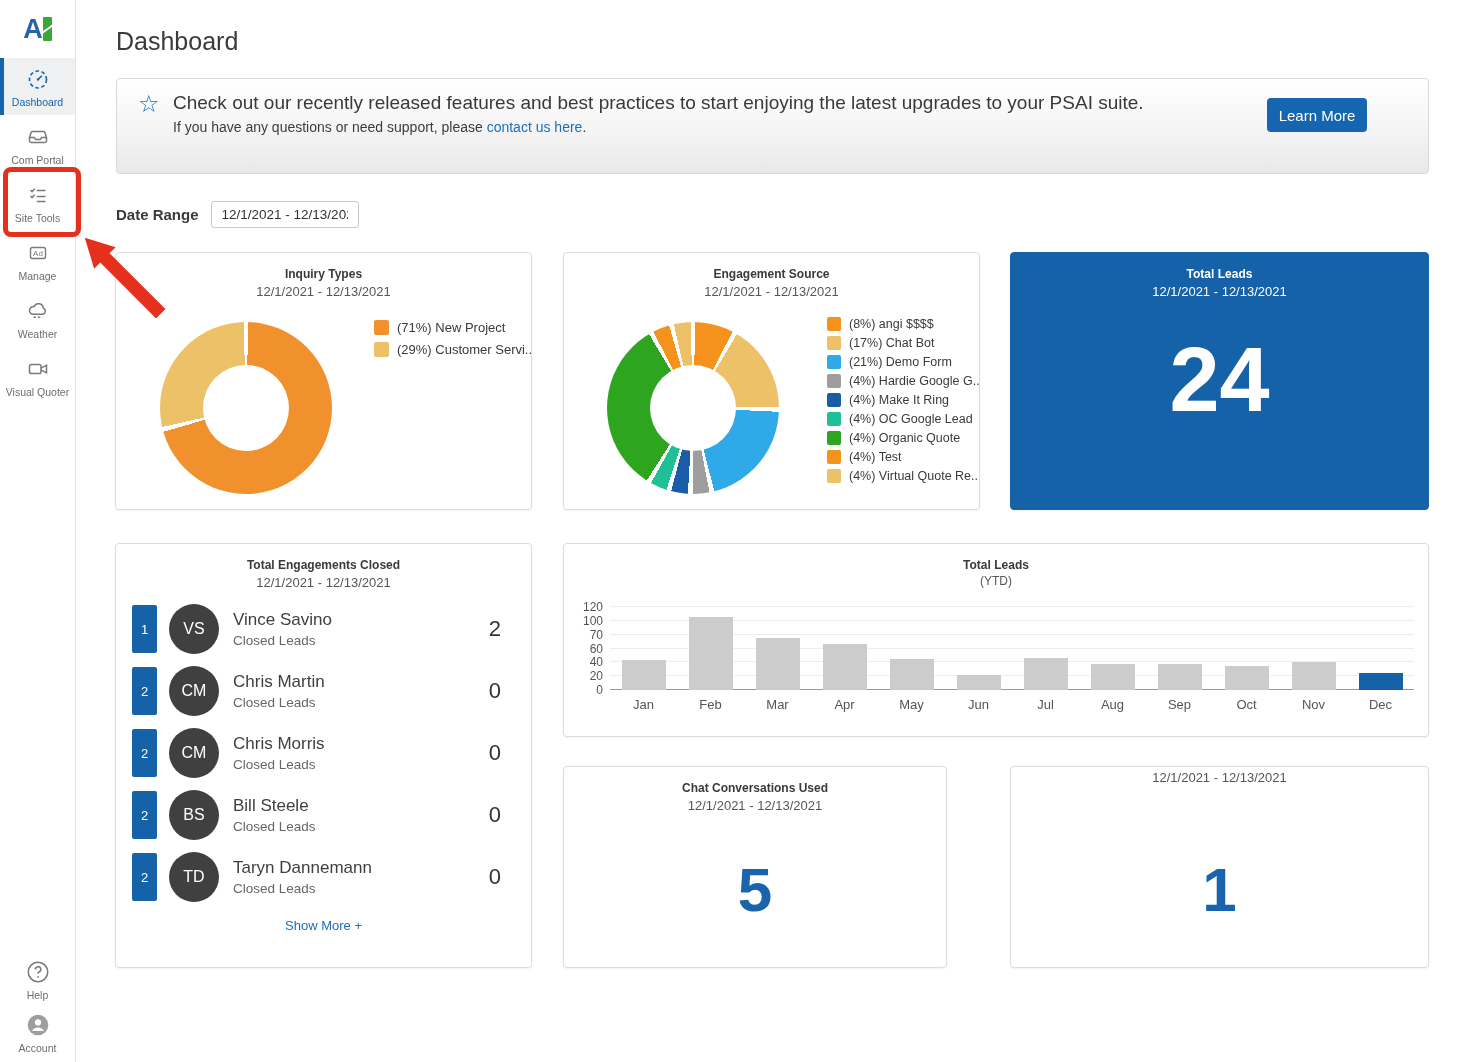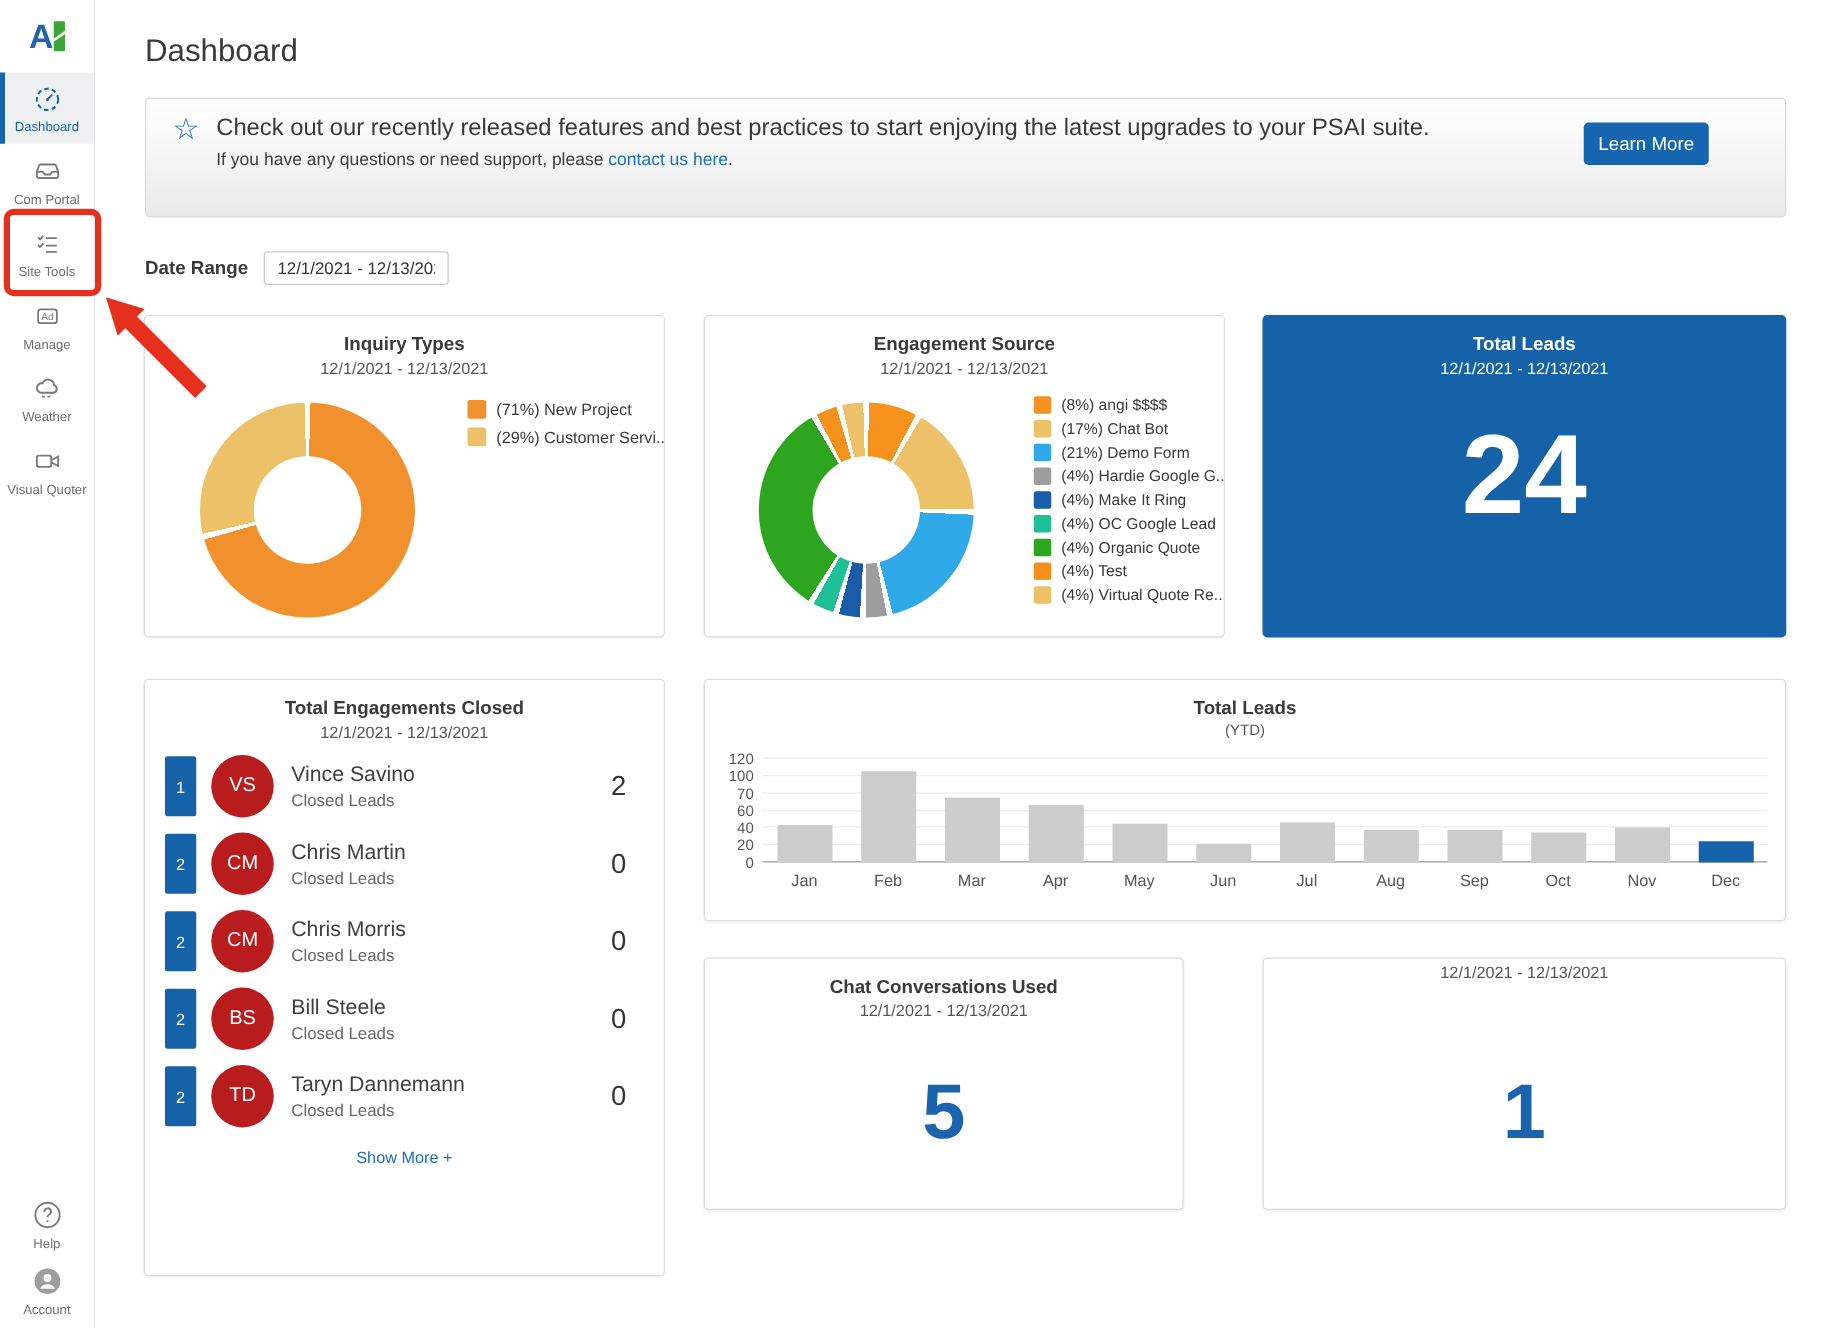--- a/index.html
+++ b/index.html
@@ -40,28 +40,28 @@
                 border:none; border-radius:4px; font-size:15px; font-family:inherit; cursor:pointer; }
 
   .date-row { position:absolute; left:40px; top:201px; display:flex; align-items:center; gap:12px; }
   .date-label { font-size:15px; font-weight:700; color:#3a3a3a; }
   .date-input { width:148px; height:27px; border:1px solid #c9c9c9; border-radius:3px; font-size:13.5px;
                 color:#333; padding:0 10px; font-family:inherit; background:#fff; }
 
   
   .card { position:absolute; background:#fff; border:1px solid #dcdcdc; border-radius:4px;
           box-shadow:0 1px 2px rgba(0,0,0,0.05); overflow:hidden; }
-  .card-title { text-align:center; margin-top:14px; font-size:15px; font-weight:700; color:#3a3a3a; }
+  .card-title { text-align:center; margin-top:14px; font-size:12px; font-weight:700; color:#3a3a3a; }
   .card-sub { text-align:center; font-size:13px; color:#565656; margin-top:3px; }
 
   #card-inquiry     { left:39px;  top:252px; width:417px; height:258px; }
   #card-engagement  { left:487px; top:252px; width:417px; height:258px; }
   #card-totalleads  { left:934px; top:252px; width:419px; height:258px; background:#1562a8; border-color:#1562a8; }
   #card-totalleads .card-title, #card-totalleads .card-sub { color:#fff; }
-  #card-closed      { left:39px;  top:543px; width:417px; height:478px; }
+  #card-closed      { left:39px;  top:543px; width:417px; height:425px; }
   #card-bar         { left:487px; top:543px; width:866px; height:194px; }
   #card-chat        { left:487px; top:766px; width:384px; height:202px; }
   #card-pmi         { left:934px; top:766px; width:419px; height:202px; }
 
   .donut { position:absolute; width:172px; height:172px; border-radius:50%; }
   .donut::after { content:""; position:absolute; inset:43px; background:#fff; border-radius:50%; }
   #card-inquiry .donut { left:44px; top:69px; }
   #card-engagement .donut { left:43px; top:69px; }
 
   .legend { position:absolute; display:flex; flex-direction:column; }
@@ -76,21 +76,21 @@
   .big-number-white { position:absolute; left:0; right:0; top:82px; text-align:center;
                       font-size:90px; font-weight:700; color:#fff; line-height:1; }
   .big-number-blue  { position:absolute; left:0; right:0; top:92px; text-align:center;
                       font-size:62px; font-weight:700; color:#1a64ad; line-height:1; }
 
   
   .eng-rows { position:absolute; left:16px; right:16px; top:61px; }
   .eng-row { display:flex; align-items:center; height:48px; margin-bottom:14px; }
   .rank { width:25px; height:48px; background:#1562a8; color:#fff; display:flex; align-items:center;
           justify-content:center; font-size:13px; border-radius:2px; flex:none; }
-  .avatar { width:50px; height:50px; border-radius:50%; background:#b91c1c; color:#fff; display:flex;
+  .avatar { width:50px; height:50px; border-radius:50%; background:#404040; color:#fff; display:flex;
             align-items:center; justify-content:center; font-size:16px; margin-left:12px; flex:none; }
   .eng-info { margin-left:14px; }
   .eng-name { font-size:17px; color:#3f3f3f; }
   .eng-sub { font-size:13.5px; color:#666; margin-top:3px; }
   .eng-count { margin-left:auto; font-size:22px; color:#333; padding-right:14px; }
   .show-more { position:absolute; left:0; right:0; top:374px; text-align:center; color:#1a6fba;
                font-size:13px; cursor:pointer; }
 
   
   .plot { position:absolute; left:46px; right:14px; top:63px; height:83px; }

